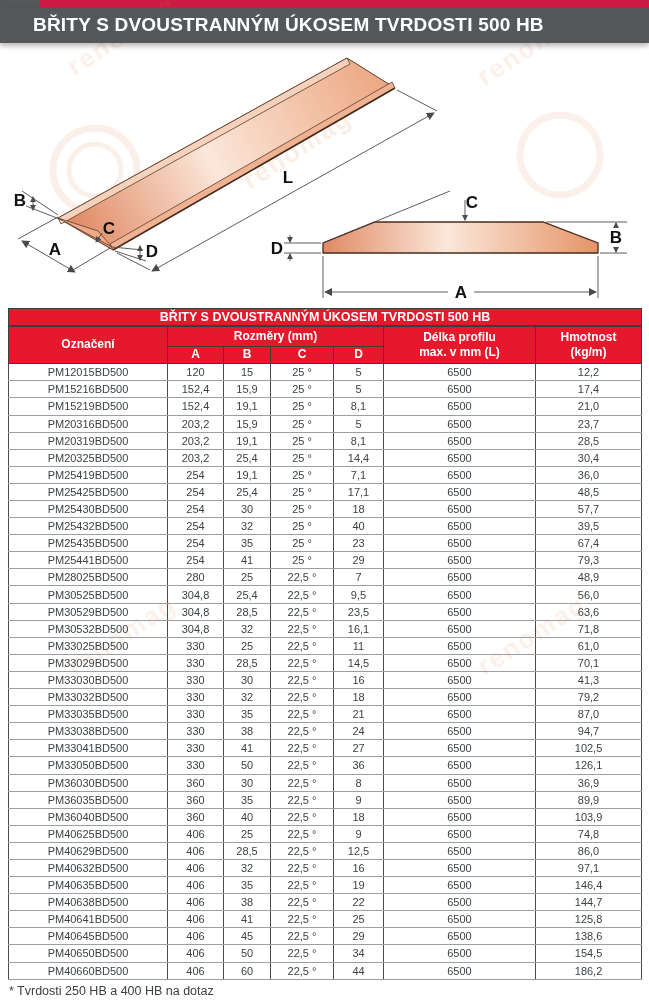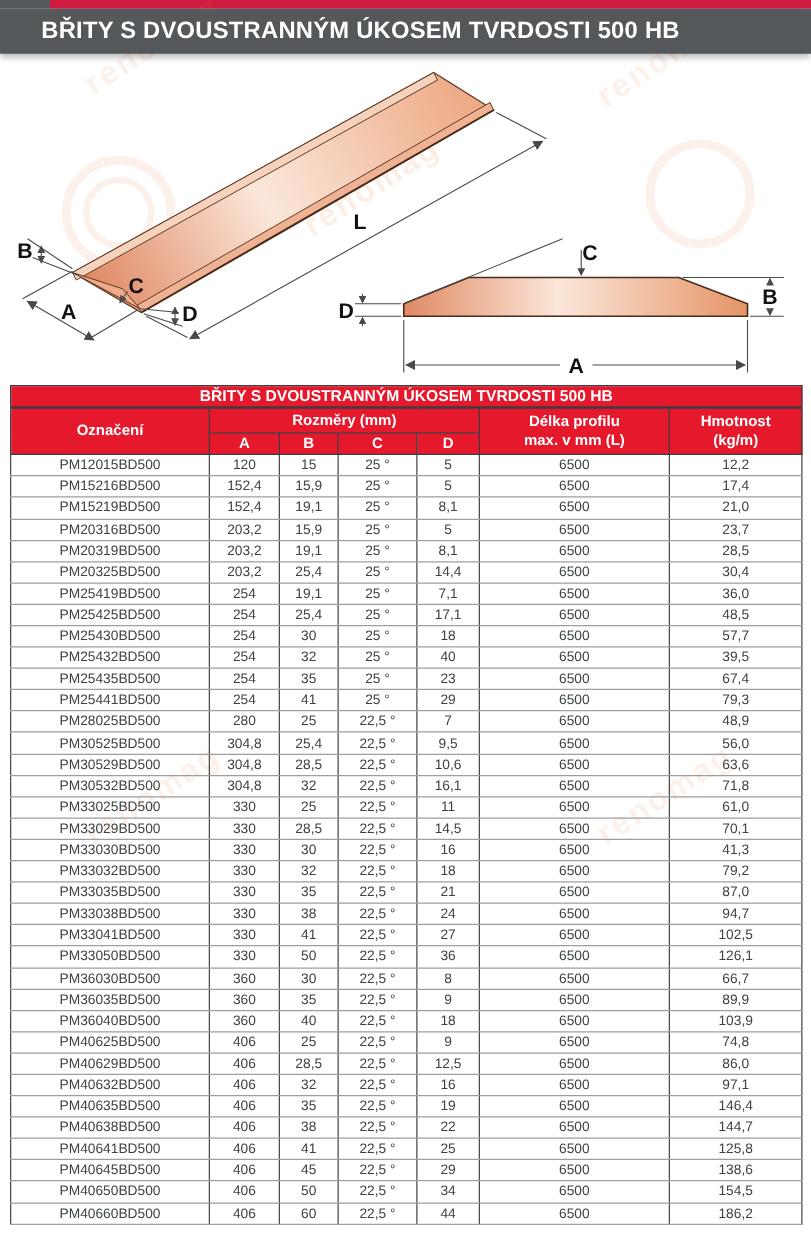--- a/index.html
+++ b/index.html
@@ -292,21 +292,21 @@
             <td>22,5 °</td>
             <td>9,5</td>
             <td>6500</td>
             <td>56,0</td>
           </tr>
           <tr>
             <td>PM30529BD500</td>
             <td>304,8</td>
             <td>28,5</td>
             <td>22,5 °</td>
-            <td>10,6</td>
+            <td>23,5</td>
             <td>6500</td>
             <td>63,6</td>
           </tr>
           <tr>
             <td>PM30532BD500</td>
             <td>304,8</td>
             <td>32</td>
             <td>22,5 °</td>
             <td>16,1</td>
             <td>6500</td>
@@ -384,21 +384,21 @@
             <td>6500</td>
             <td>126,1</td>
           </tr>
           <tr>
             <td>PM36030BD500</td>
             <td>360</td>
             <td>30</td>
             <td>22,5 °</td>
             <td>8</td>
             <td>6500</td>
-            <td>66,7</td>
+            <td>36,9</td>
           </tr>
           <tr>
             <td>PM36035BD500</td>
             <td>360</td>
             <td>35</td>
             <td>22,5 °</td>
             <td>9</td>
             <td>6500</td>
             <td>89,9</td>
           </tr>
@@ -489,19 +489,20 @@
             <td>60</td>
             <td>22,5 °</td>
             <td>44</td>
             <td>6500</td>
             <td>186,2</td>
           </tr>
         </tbody>
     </table>
   </div>
 
+  <div class="footnote">* Tvrdosti 250 HB a 400 HB na dotaz</div>
 
   <div class="wm wm1">renomag</div>
   <div class="wm wm2">renomag</div>
   <div class="wm wm3">renomag</div>
   <div class="wm wm4">renomag</div>
 
 </div>
 
 </body></html>

